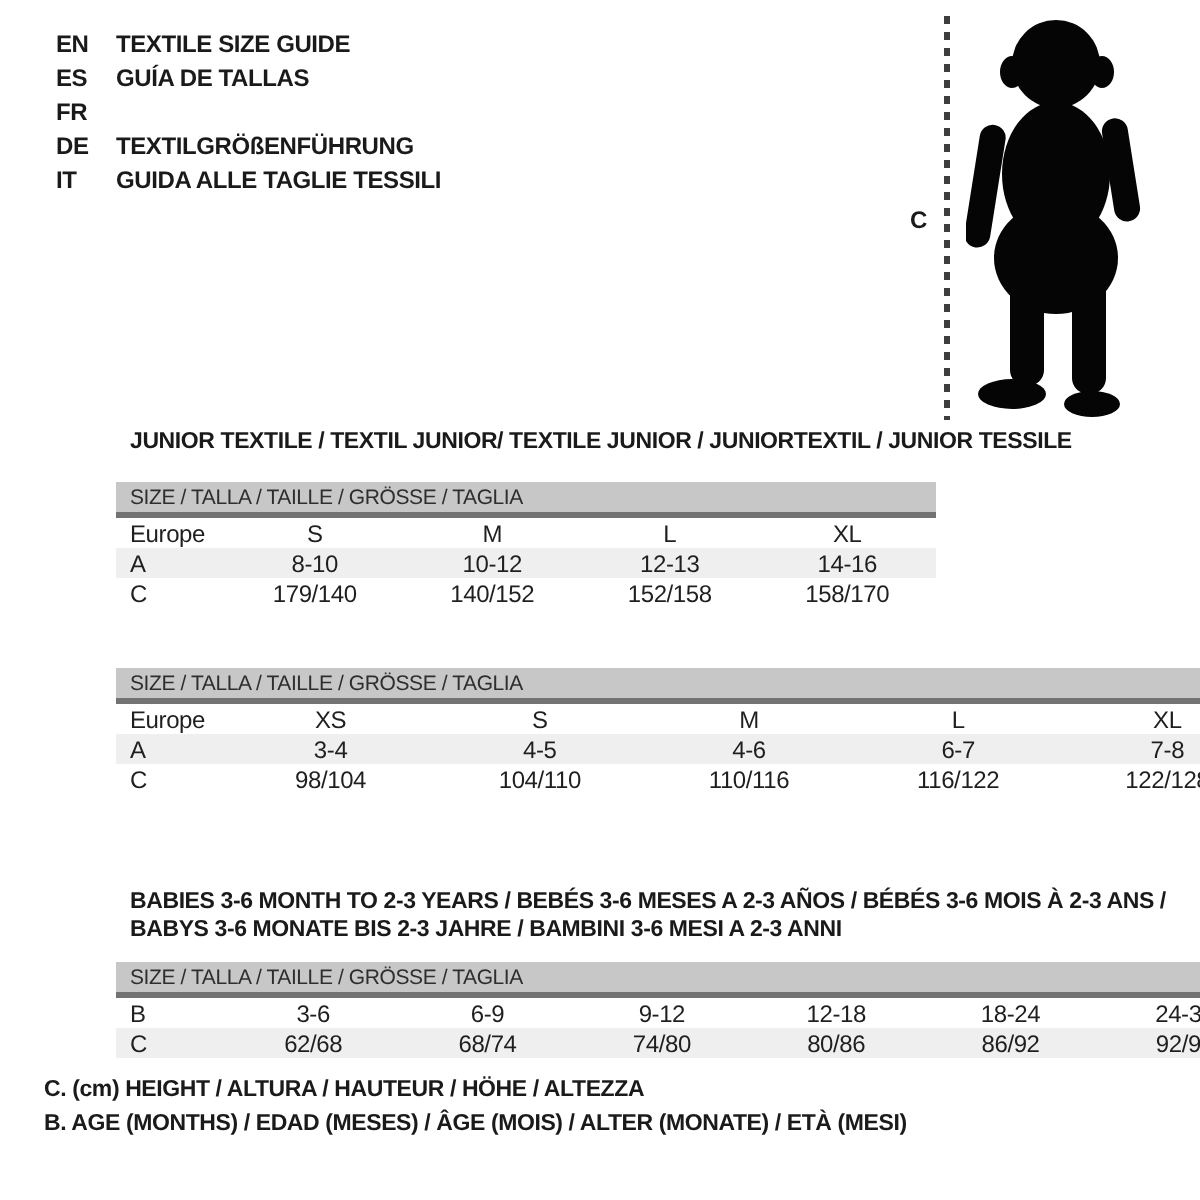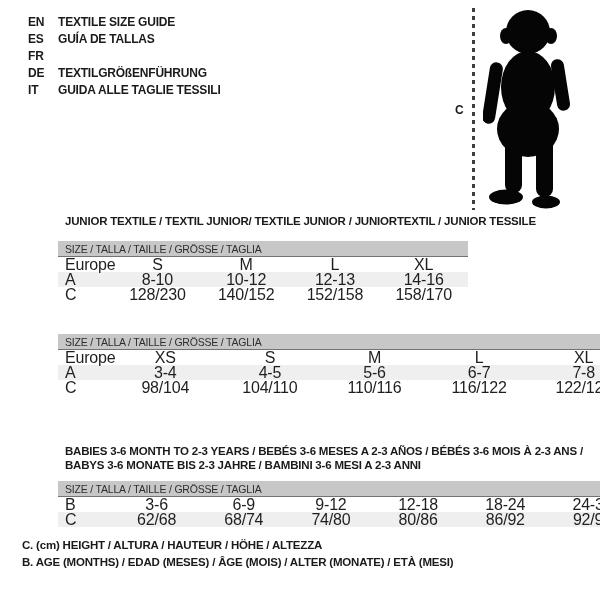--- a/index.html
+++ b/index.html
@@ -30,29 +30,29 @@
   #sec-babies   { top:444px; width:578px; }
 
   .tbl-title {
     font-size:11.5px; font-weight:bold; line-height:13px;
     margin-left:7px; white-space:nowrap; color:#1a1a1a;
   }
   #sec-babies .tbl-title { line-height:14px; }
   .title-sub { font-size:8px; vertical-align:sub; }
 
   .size-bar {
-    height:15px; background:#c7c7c7; border-bottom:1px solid #737373;
+    height:15px; background:#c7c7c7; border-bottom:3px solid #737373;
     display:flex; align-items:center; padding-left:7px;
     font-size:10.5px; color:#2e2e2e; white-space:nowrap;
   }
   #sec-junior   .size-bar { margin-top:13px; }
   #sec-children .size-bar { margin-top:14px; }
   #sec-babies   .size-bar { margin-top:9px; }
 
-  .trow { display:flex; height:15px; align-items:center; font-size:16px; color:#1f1f1f; }
+  .trow { display:flex; height:15px; align-items:center; font-size:12px; color:#1f1f1f; }
   .trow.shaded { background:#efefef; }
   .tlabel { width:55px; padding-left:7px; box-sizing:border-box; }
   .tcell { flex:1; text-align:center; }
 
   
   .notes { position:absolute; left:22px; top:536px; }
   .note-line { height:17px; display:flex; align-items:center; font-size:11.5px; font-weight:bold; white-space:nowrap; }
 </style>
 </head>
 <body>
@@ -111,42 +111,42 @@
     </div>
     <div class="trow shaded">
       <span class="tlabel">A</span>
       <span class="tcell">8-10</span>
       <span class="tcell">10-12</span>
       <span class="tcell">12-13</span>
       <span class="tcell">14-16</span>
     </div>
     <div class="trow">
       <span class="tlabel">C</span>
-      <span class="tcell">128/230</span>
+      <span class="tcell">179/140</span>
       <span class="tcell">140/152</span>
       <span class="tcell">152/158</span>
       <span class="tcell">158/170</span>
     </div>
   </div>
 
   <div class="section" id="sec-children">
     <div class="size-bar">SIZE / TALLA / TAILLE / GRÖSSE / TAGLIA</div>
     <div class="trow">
       <span class="tlabel">Europe</span>
       <span class="tcell">XS</span>
       <span class="tcell">S</span>
       <span class="tcell">M</span>
       <span class="tcell">L</span>
       <span class="tcell">XL</span>
     </div>
     <div class="trow shaded">
       <span class="tlabel">A</span>
       <span class="tcell">3-4</span>
       <span class="tcell">4-5</span>
-      <span class="tcell">5-6</span>
+      <span class="tcell">4-6</span>
       <span class="tcell">6-7</span>
       <span class="tcell">7-8</span>
     </div>
     <div class="trow">
       <span class="tlabel">C</span>
       <span class="tcell">98/104</span>
       <span class="tcell">104/110</span>
       <span class="tcell">110/116</span>
       <span class="tcell">116/122</span>
       <span class="tcell">122/128</span>

